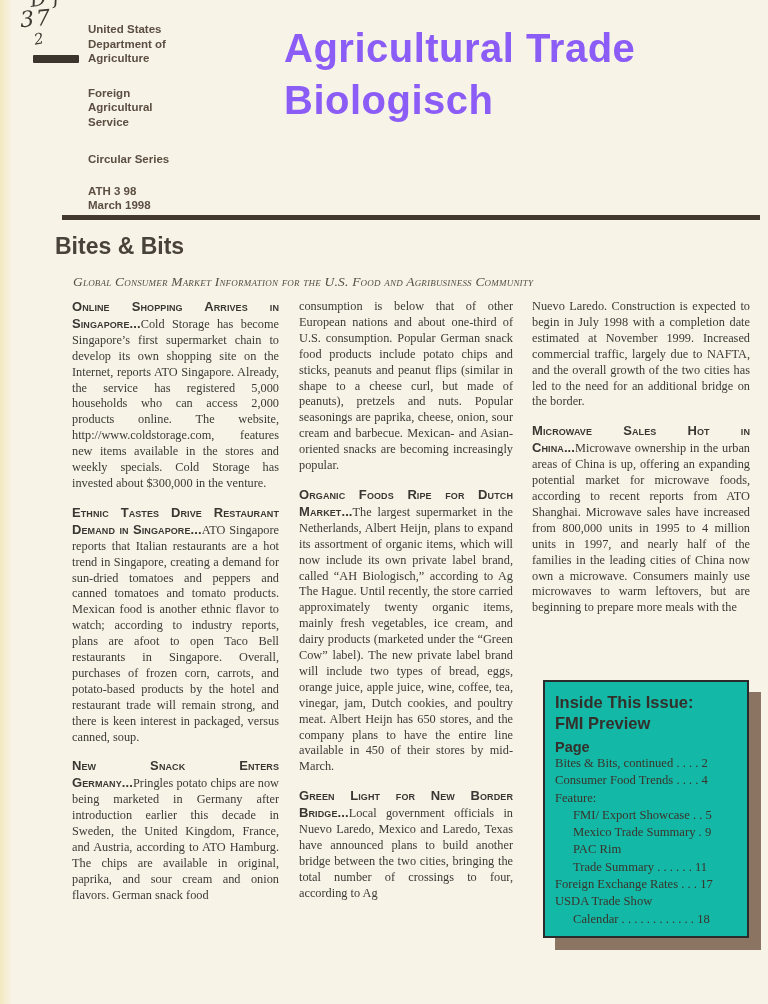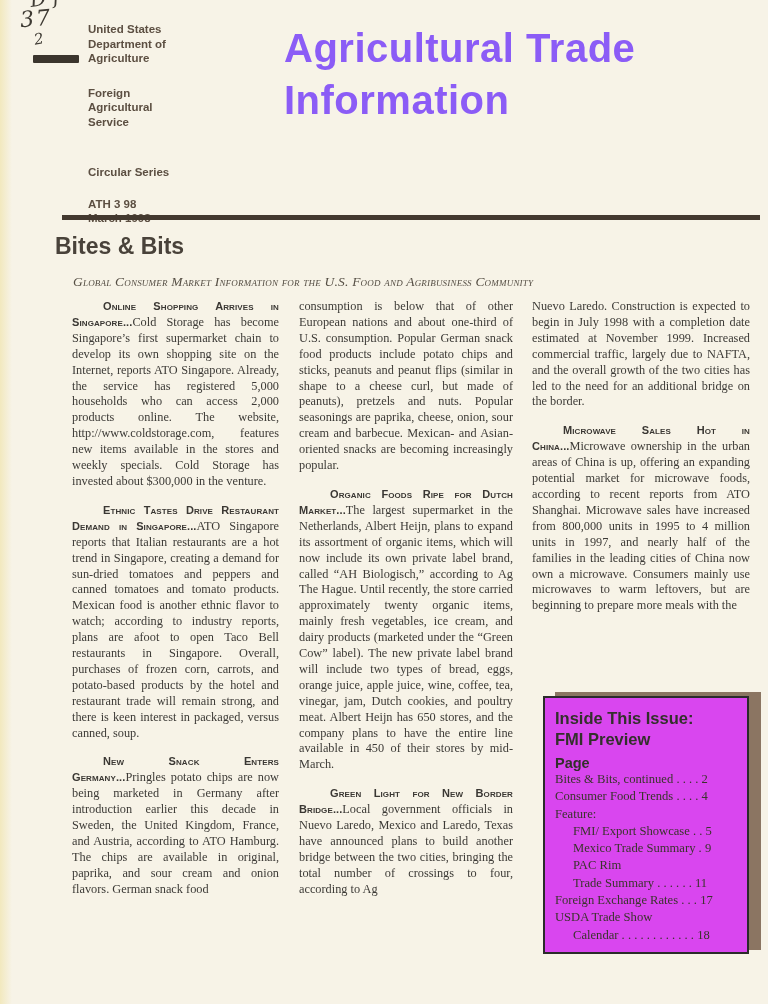--- a/index.html
+++ b/index.html
@@ -15,43 +15,43 @@
   .hw{position:absolute;color:#3e3a33;font-family:"DejaVu Serif",serif;font-style:italic;}
   .hw-top{left:30px;top:-14px;font-size:20px;transform:rotate(-8deg);}
   .hw-num{left:20px;top:6px;font-size:22px;transform:rotate(-5deg);letter-spacing:2px;}
   .hw-letter{left:34px;top:30px;font-size:15px;transform:rotate(-10deg);}
   .ink-bar{position:absolute;left:33px;top:55px;width:46px;height:8px;background:#3b352d;border-radius:1px;}
   
   .masthead{position:absolute;left:88px;top:22px;width:160px;
     font-family:"Liberation Sans",sans-serif;font-weight:bold;font-size:11.5px;
     line-height:14.5px;color:#5c4f42;}
   .masthead .grp{margin:0 0 20px 0;}
-  .masthead .grp2{margin:0 0 36px 0;}
+  .masthead .grp2{margin:0 0 23px 0;}
   .masthead .grp3{margin:0 0 17px 0;}
   .title{position:absolute;left:284px;top:22px;width:470px;
     font-family:"Liberation Sans",sans-serif;font-weight:bold;font-size:40px;
     line-height:52px;color:#8b5cf6;letter-spacing:.5px;}
   .rule-thick{position:absolute;left:62px;top:215px;width:698px;height:5px;background:#43392f;}
   
   .section-heading{position:absolute;left:55px;top:233px;
     font-family:"Liberation Sans",sans-serif;font-weight:bold;font-size:23px;color:#49423a;}
   .section-subtitle{position:absolute;left:73px;top:274px;width:620px;
     font-style:italic;font-variant:small-caps;font-size:13.5px;color:#554e44;letter-spacing:.2px;}
   
   .col{position:absolute;top:299px;color:#3c3a36;}
   .col-1{left:72px;width:207px;}
   .col-2{left:299px;width:214px;}
   .col-3{left:532px;width:218px;}
   .article{margin:0 0 13px 0;font-size:12.3px;line-height:15.9px;text-align:justify;}
   .lead{font-family:"Liberation Sans",sans-serif;font-weight:bold;font-variant:small-caps;
-    font-size:11px;letter-spacing:.1px;color:#3a3733;margin-left:31px;}
+    font-size:13px;letter-spacing:.1px;color:#3a3733;}
   
   .box-shadow{position:absolute;left:555px;top:692px;width:206px;height:258px;background:#8b7562;}
   .inside-box{position:absolute;left:543px;top:680px;width:182px;height:232px;
-    background:#d946ef;border:2px solid #2b2b2b;padding:10px 10px 12px 10px;margin-top:16px;}
+    background:#14b8a6;border:2px solid #2b2b2b;padding:10px 10px 12px 10px;}
   .box-title{font-family:"Liberation Sans",sans-serif;font-weight:bold;
     font-size:16.5px;line-height:21px;color:#33302b;}
   .box-page{font-family:"Liberation Sans",sans-serif;font-weight:bold;
     font-size:14.5px;color:#33302b;text-align:left;margin-top:5px;}
   .toc{font-size:12.6px;line-height:17.3px;color:#3a342c;white-space:nowrap;}
   .toc .ind{padding-left:18px;}
 </style>
 </head>
 <body>
 
@@ -73,21 +73,21 @@
     <div>Agricultural</div>
     <div>Service</div>
   </div>
   <div class="grp3">Circular Series</div>
   <div>ATH 3 98</div>
   <div>March 1998</div>
 </div>
 
 <div class="title">
   <div>Agricultural Trade</div>
-  <div>Information</div>
+  <div>Biologisch</div>
 </div>
 
 <div class="rule-thick"></div>
 
 <div class="section-heading">Bites &amp; Bits</div>
 <div class="section-subtitle">Global Consumer Market Information for the U.S. Food and Agribusiness Community</div>
 
 <div class="col col-1">
   <p class="article"><span class="lead">Online Shopping Arrives in Singapore...</span><span>Cold Storage has become Singapore’s first supermarket chain to develop its own shopping site on the Internet, reports ATO Singapore.  Already, the service has registered 5,000 households who can access 2,000 products online.  The website, http://www.coldstorage.com, features new items available in the stores and weekly specials.  Cold Storage has invested about $300,000 in the venture.</span></p>
   <p class="article"><span class="lead">Ethnic Tastes Drive Restaurant Demand in Singapore...</span><span>ATO Singapore reports that Italian restaurants are a hot trend in Singapore, creating a demand for sun-dried tomatoes and peppers and canned tomatoes and tomato products.  Mexican food is another ethnic flavor to watch; according to industry reports, plans are afoot to open Taco Bell restaurants in Singapore.  Overall, purchases of frozen corn, carrots, and potato-based products by the hotel and restaurant trade will remain strong, and there is keen interest in packaged, versus canned, soup.</span></p>

